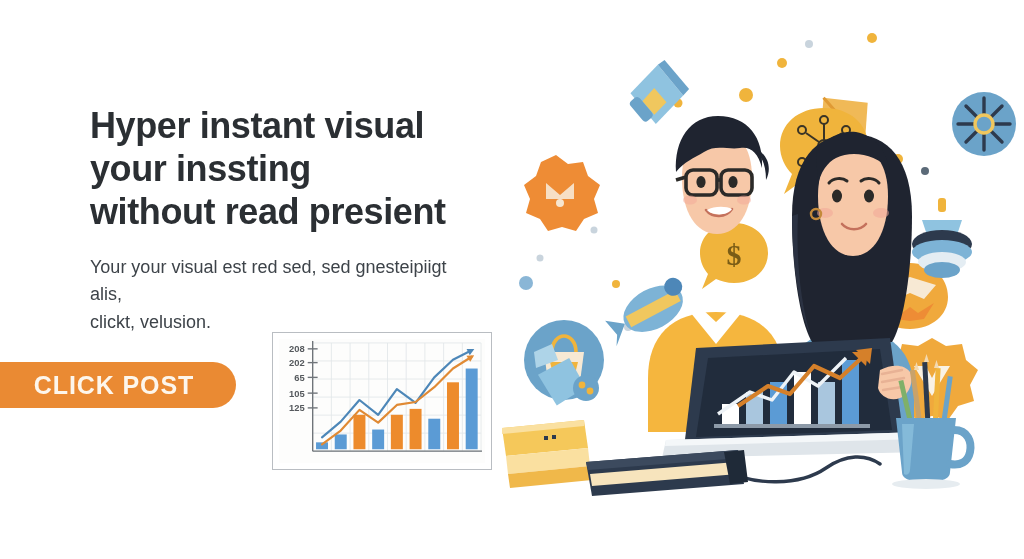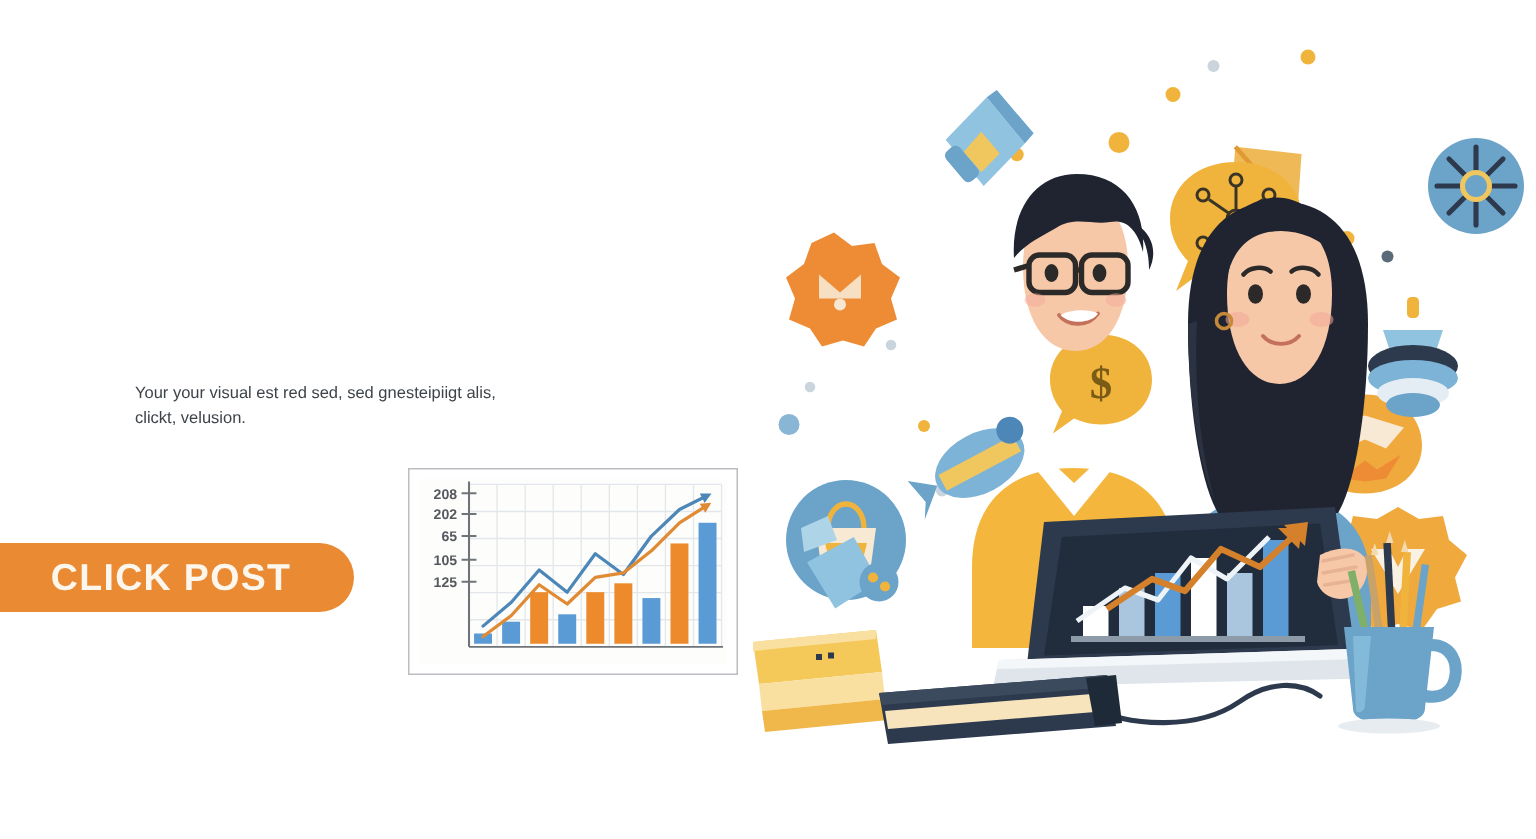--- a/index.html
+++ b/index.html
@@ -15,57 +15,62 @@
   
   .copy-col{position:absolute;left:0;top:0;width:512px;height:559px;}
   .headline{
     position:absolute;left:90px;top:104px;width:400px;
     font-size:36px;line-height:1.20;font-weight:bold;
     color:#2b2f33;letter-spacing:-0.4px;
   }
   .headline .hl-line{display:block;white-space:nowrap;}
   .subcopy{
     position:absolute;left:90px;top:254px;width:372px;
-    font-size:11px;line-height:1.52;color:#3d4349;font-weight:normal;
+    font-size:18px;line-height:1.52;color:#3d4349;font-weight:normal;
   }
   .subcopy .sc-line{display:block;}
 
   
   .cta-btn{
     position:absolute;left:-34px;top:362px;width:270px;height:46px;
     background:#ea8a33;
     border-radius:0 26px 26px 0;
     border:none;padding:0;
     display:flex;align-items:center;justify-content:center;
     cursor:pointer;
   }
   .cta-label{
     color:#fdf6ec;font-size:25px;font-weight:bold;letter-spacing:0.9px;
     padding-left:26px;white-space:nowrap;
   }
 
   
   .chart-panel{
-    position:absolute;left:272px;top:312px;width:220px;height:138px;
+    position:absolute;left:272px;top:332px;width:220px;height:138px;
     background:#ffffff;border:1.5px solid #b9bdc2;box-sizing:border-box;
   }
   .chart-inner{position:absolute;inset:6px;}
   .chart-svg{display:block;width:100%;height:100%;}
 
   
   .illus{position:absolute;left:500px;top:0;width:524px;height:559px;}
   .illus-svg{display:block;width:100%;height:100%;}
 </style>
 </head>
 <body>
 
 <div id="banner">
 
   <div class="copy-col">
 
+    <div class="headline">
+      <span class="hl-line">Hyper instant visual</span>
+      <span class="hl-line">your inssting</span>
+      <span class="hl-line">without read presient</span>
+    </div>
 
     <div class="subcopy">
       <span class="sc-line">Your your visual est red sed, sed gnesteipiigt alis,</span>
       <span class="sc-line">clickt, velusion.</span>
     </div>
 
     <button class="cta-btn">
       <span class="cta-label">CLICK POST</span>
     </button>
 

